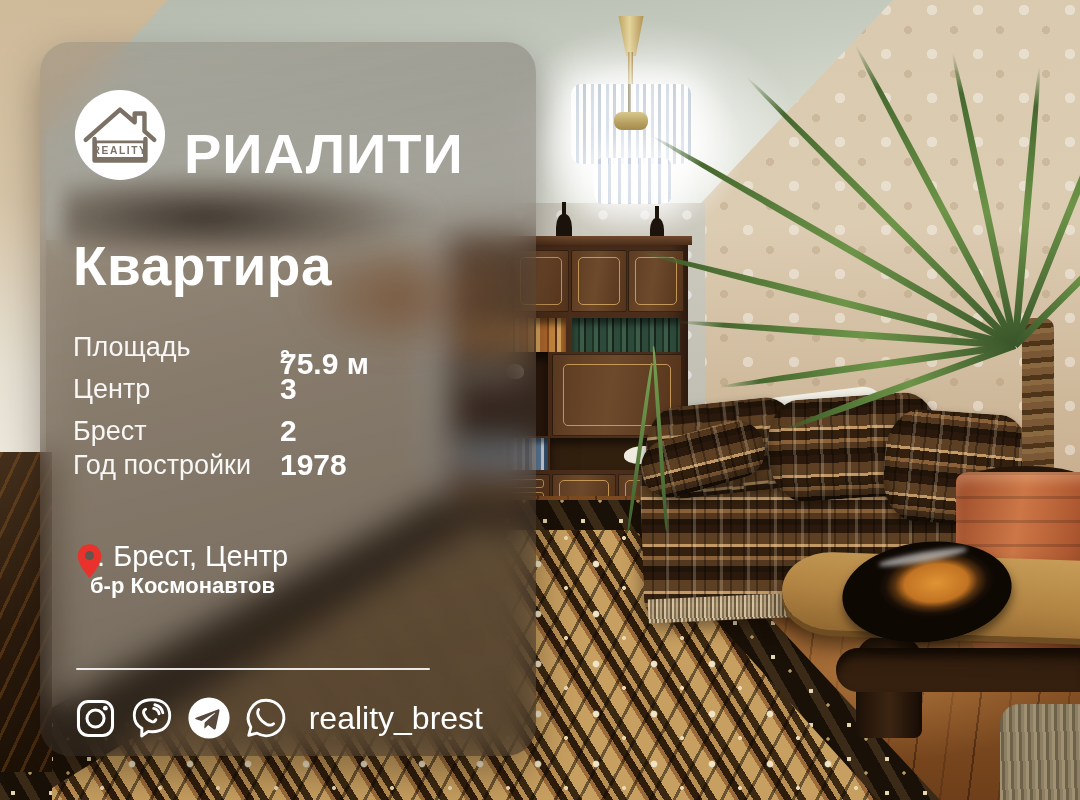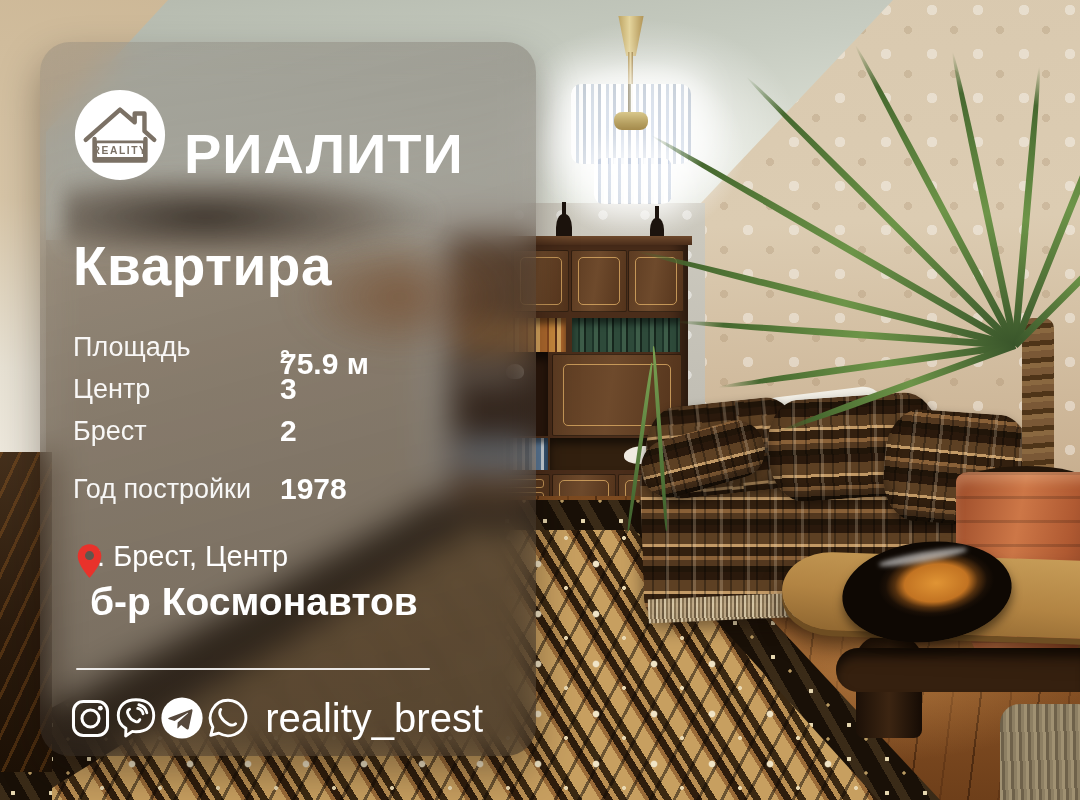--- a/index.html
+++ b/index.html
@@ -152,25 +152,25 @@
   .title{left:33px;top:192px;font-size:55px;font-weight:bold;color:#fff;letter-spacing:.5px;}
   .props{left:33px;top:284px;width:400px;height:180px;}
   .prow{position:absolute;left:0;width:400px;height:42px;display:flex;align-items:center;color:#fff;}
   .plabel{position:static;width:207px;font-size:27px;color:rgba(255,255,255,.94);}
   .pvalue{position:static;font-size:30px;font-weight:bold;}
   .pvalue sup{font-size:18px;}
   .loc{left:36px;top:498px;display:flex;color:#fff;}
   .loc-pin{position:static;margin-top:3px;}
   .loc-text{position:static;margin-left:14px;}
   .loc1{position:static;display:block;font-size:29px;}
-  .loc2{position:static;display:block;margin-top:7px;font-size:39px;font-weight:bold;}
+  .loc2{position:static;display:block;font-size:22px;font-weight:bold;}
   .divider{left:36px;top:626px;width:354px;height:2px;background:rgba(255,255,255,.88);border-radius:1px;}
   .social{left:33px;top:648px;display:flex;align-items:center;width:410px;height:56px;}
   .sicon{position:static;width:46px;height:46px;margin-right:12px;display:flex;align-items:center;justify-content:center;}
-  .handle{position:static;margin-left:8px;font-size:40px;color:#fff;}
+  .handle{position:static;margin-left:8px;font-size:32px;color:#fff;}
 </style>
 </head>
 <body>
 
 <div class="stage">
 
   <div class="abs ceiling"></div>
   <div class="abs ceiling-glow"></div>
 
   <div class="abs wall-right"></div>
@@ -291,21 +291,21 @@
           </span>
       </div>
       <div class="prow" style="top:42px;">
         <span class="plabel">Центр</span>
         <span class="pvalue">3</span>
       </div>
       <div class="prow" style="top:84px;">
         <span class="plabel">Брест</span>
         <span class="pvalue">2</span>
       </div>
-      <div class="prow" style="top:142px;">
+      <div class="prow" style="top:118px;">
         <span class="plabel">Год постройки</span>
         <span class="pvalue">1978</span>
       </div>
     </div>
 
     <div class="loc">
       <span class="loc-pin">
         <svg viewBox="0 0 24 32" width="27" height="36">
           <path d="M12 1C6 1 1.5 5.6 1.5 11.5 1.5 19.5 12 31 12 31s10.5-11.5 10.5-19.5C22.5 5.6 18 1 12 1Z" fill="#e8322b"></path>
           <circle cx="12" cy="11.2" r="4" fill="#5f564d"></circle>

